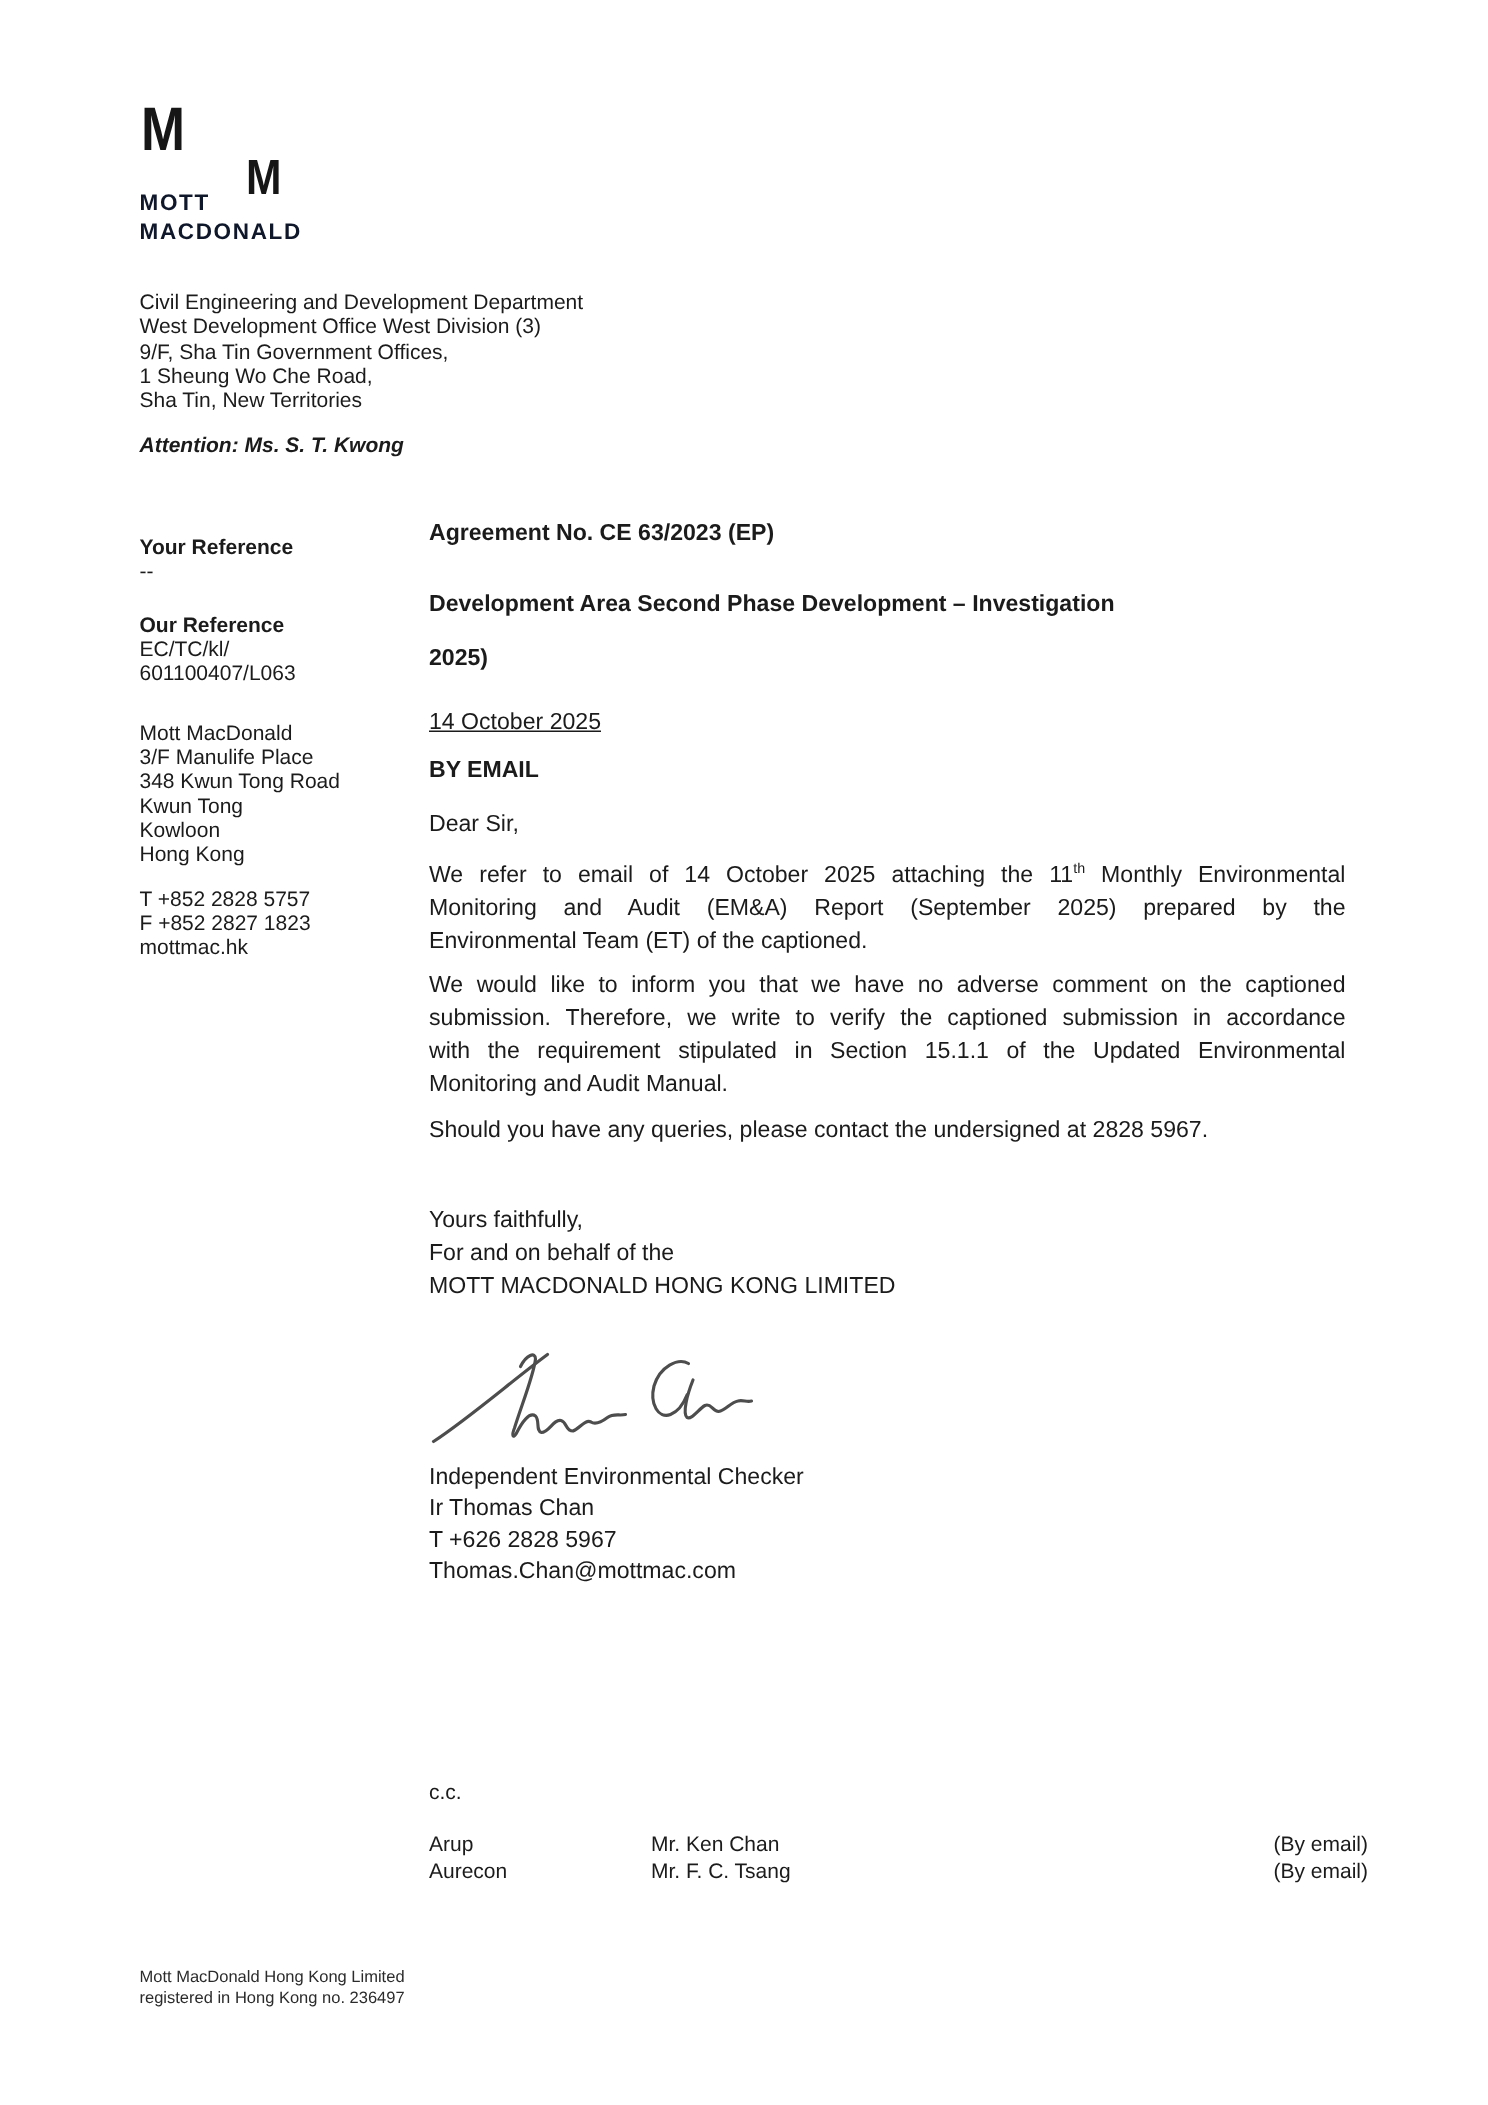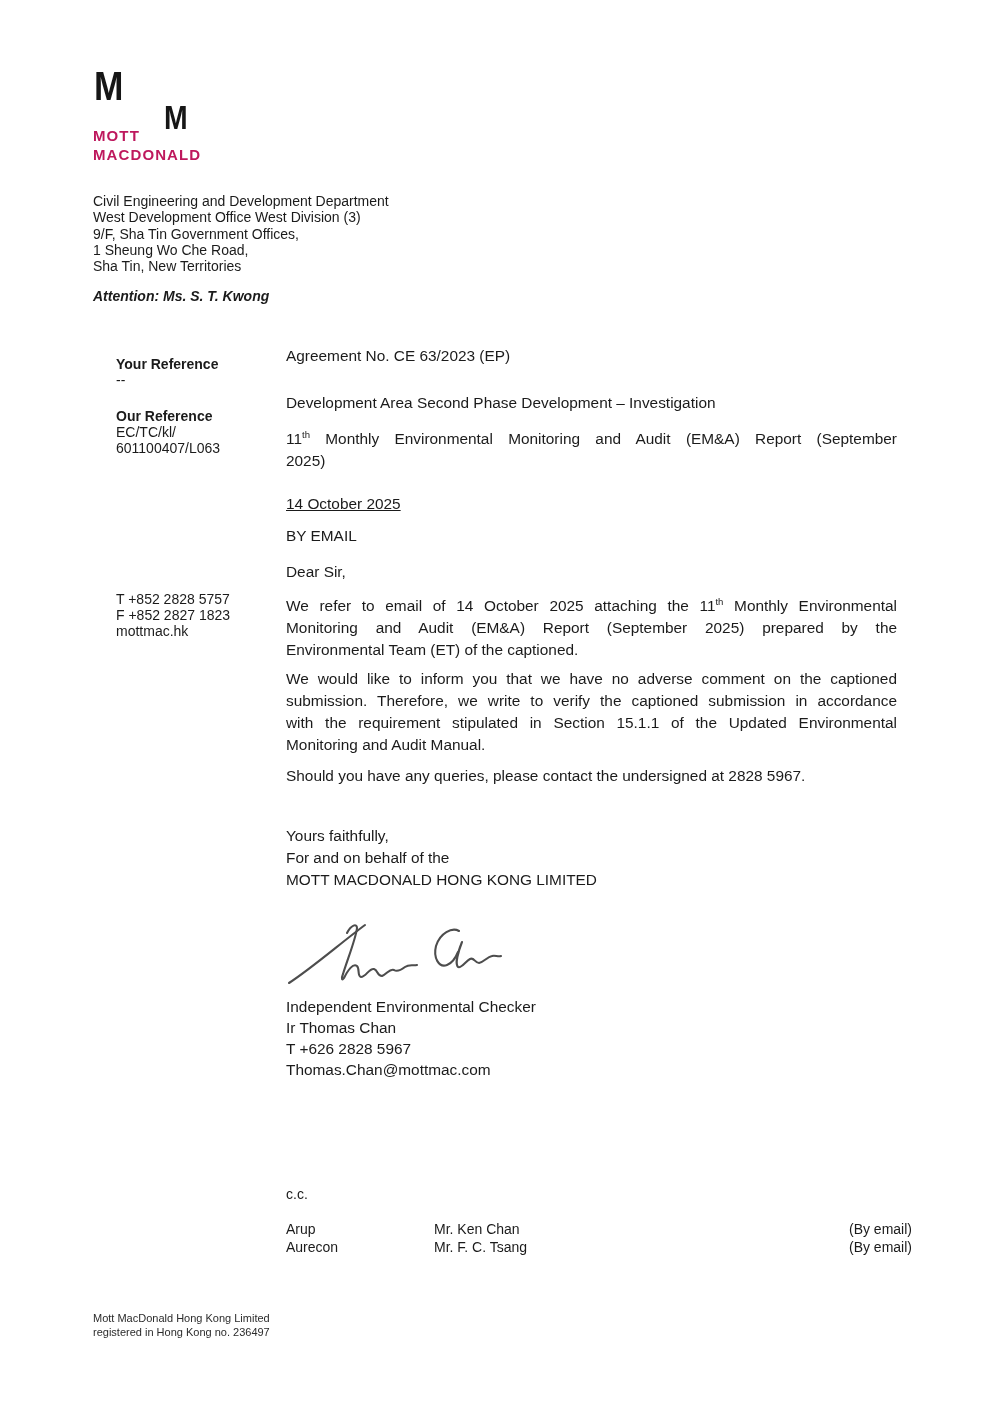--- a/index.html
+++ b/index.html
@@ -20,49 +20,49 @@
     transform: scaleX(0.86); transform-origin: left top;
   }
   .logo-m2 {
     position: absolute; left: 164px; top: 101px;
     font-size: 33px; font-weight: 700; line-height: 1; color: #161616;
     transform: scaleX(0.86); transform-origin: left top;
   }
   .logo-word1, .logo-word2 {
     position: absolute; left: 93px;
     font-size: 15px; font-weight: 700; letter-spacing: 1.1px;
-    line-height: 1; color: #be185d;
+    line-height: 1; color: #0f172a;
   }
   .logo-word1 { top: 128px; }
   .logo-word2 { top: 147px; }
 
   
   .recipient {
     position: absolute; left: 93px; top: 193px;
     font-size: 14px; line-height: 16.3px;
   }
   .attention {
     position: absolute; left: 93px; top: 288px;
     font-size: 14px; font-weight: 700; font-style: italic;
   }
 
   
-  .sb { position: absolute; left: 93px; width: 190px; font-size: 14px; line-height: 16.2px; margin-left: 23px; }
+  .sb { position: absolute; left: 93px; width: 190px; font-size: 14px; line-height: 16.2px; }
   .sb-label { font-weight: 700; }
   .sb-yourref { top: 356px; }
   .sb-ourref  { top: 408px; }
   .sb-address { top: 480px; }
   .sb-contact { top: 591px; }
 
   
   .main {
     position: absolute; left: 286px; top: 345px; width: 611px;
     font-size: 15.4px; line-height: 22px;
   }
-  .bold { font-weight: 400; }
+  .bold { font-weight: 700; }
   .jline { text-align: justify; text-align-last: justify; }
   .jline-last { text-align: left; }
   sup { font-size: 62%; line-height: 0; vertical-align: super; }
 
   .blk-agreement  { margin: 0 0 25px 0; }
   .blk-subject1   { margin: 0 0 14px 0; }
   .blk-subject2   { margin: 0 0 21px 0; }
   .blk-date       { margin: 0 0 10px 0; text-decoration: underline; }
   .blk-byemail    { margin: 0 0 14px 0; }
   .blk-salutation { margin: 0 0 12px 0; }
@@ -111,36 +111,43 @@
 
   <div class="sb sb-yourref">
     <div class="sb-label">Your Reference</div>
     <div>--</div>
   </div>
   <div class="sb sb-ourref">
     <div class="sb-label">Our Reference</div>
     <div>EC/TC/kl/</div>
     <div>601100407/L063</div>
   </div>
+  <div class="sb sb-address">
+    <div>Mott MacDonald</div>
+    <div>3/F Manulife Place</div>
+    <div>348 Kwun Tong Road</div>
+    <div>Kwun Tong</div>
+    <div>Kowloon</div>
+    <div>Hong Kong</div>
+  </div>
   <div class="sb sb-contact">
     <div>T +852 2828 5757</div>
     <div>F +852 2827 1823</div>
     <div>mottmac.hk</div>
   </div>
 
   <div class="main">
 
     <div class="blk-agreement bold">Agreement No. CE 63/2023 (EP)</div>
 
     <div class="blk-subject1 bold">
       <div class="jline-last">Development Area Second Phase Development – Investigation</div>
     </div>
 
     <div class="blk-subject2 bold">
-      <div class="jline"><span>11</span><sup>th</sup><span> Monthly Environmental Monitoring and Audit (EM&amp;A) Report (September</span></div>
       <div class="jline-last">2025)</div>
     </div>
 
     <div class="blk-date">14 October 2025</div>
 
     <div class="blk-byemail bold">BY EMAIL</div>
 
     <div class="blk-salutation">Dear Sir,</div>
 
     <div class="blk-para1">

